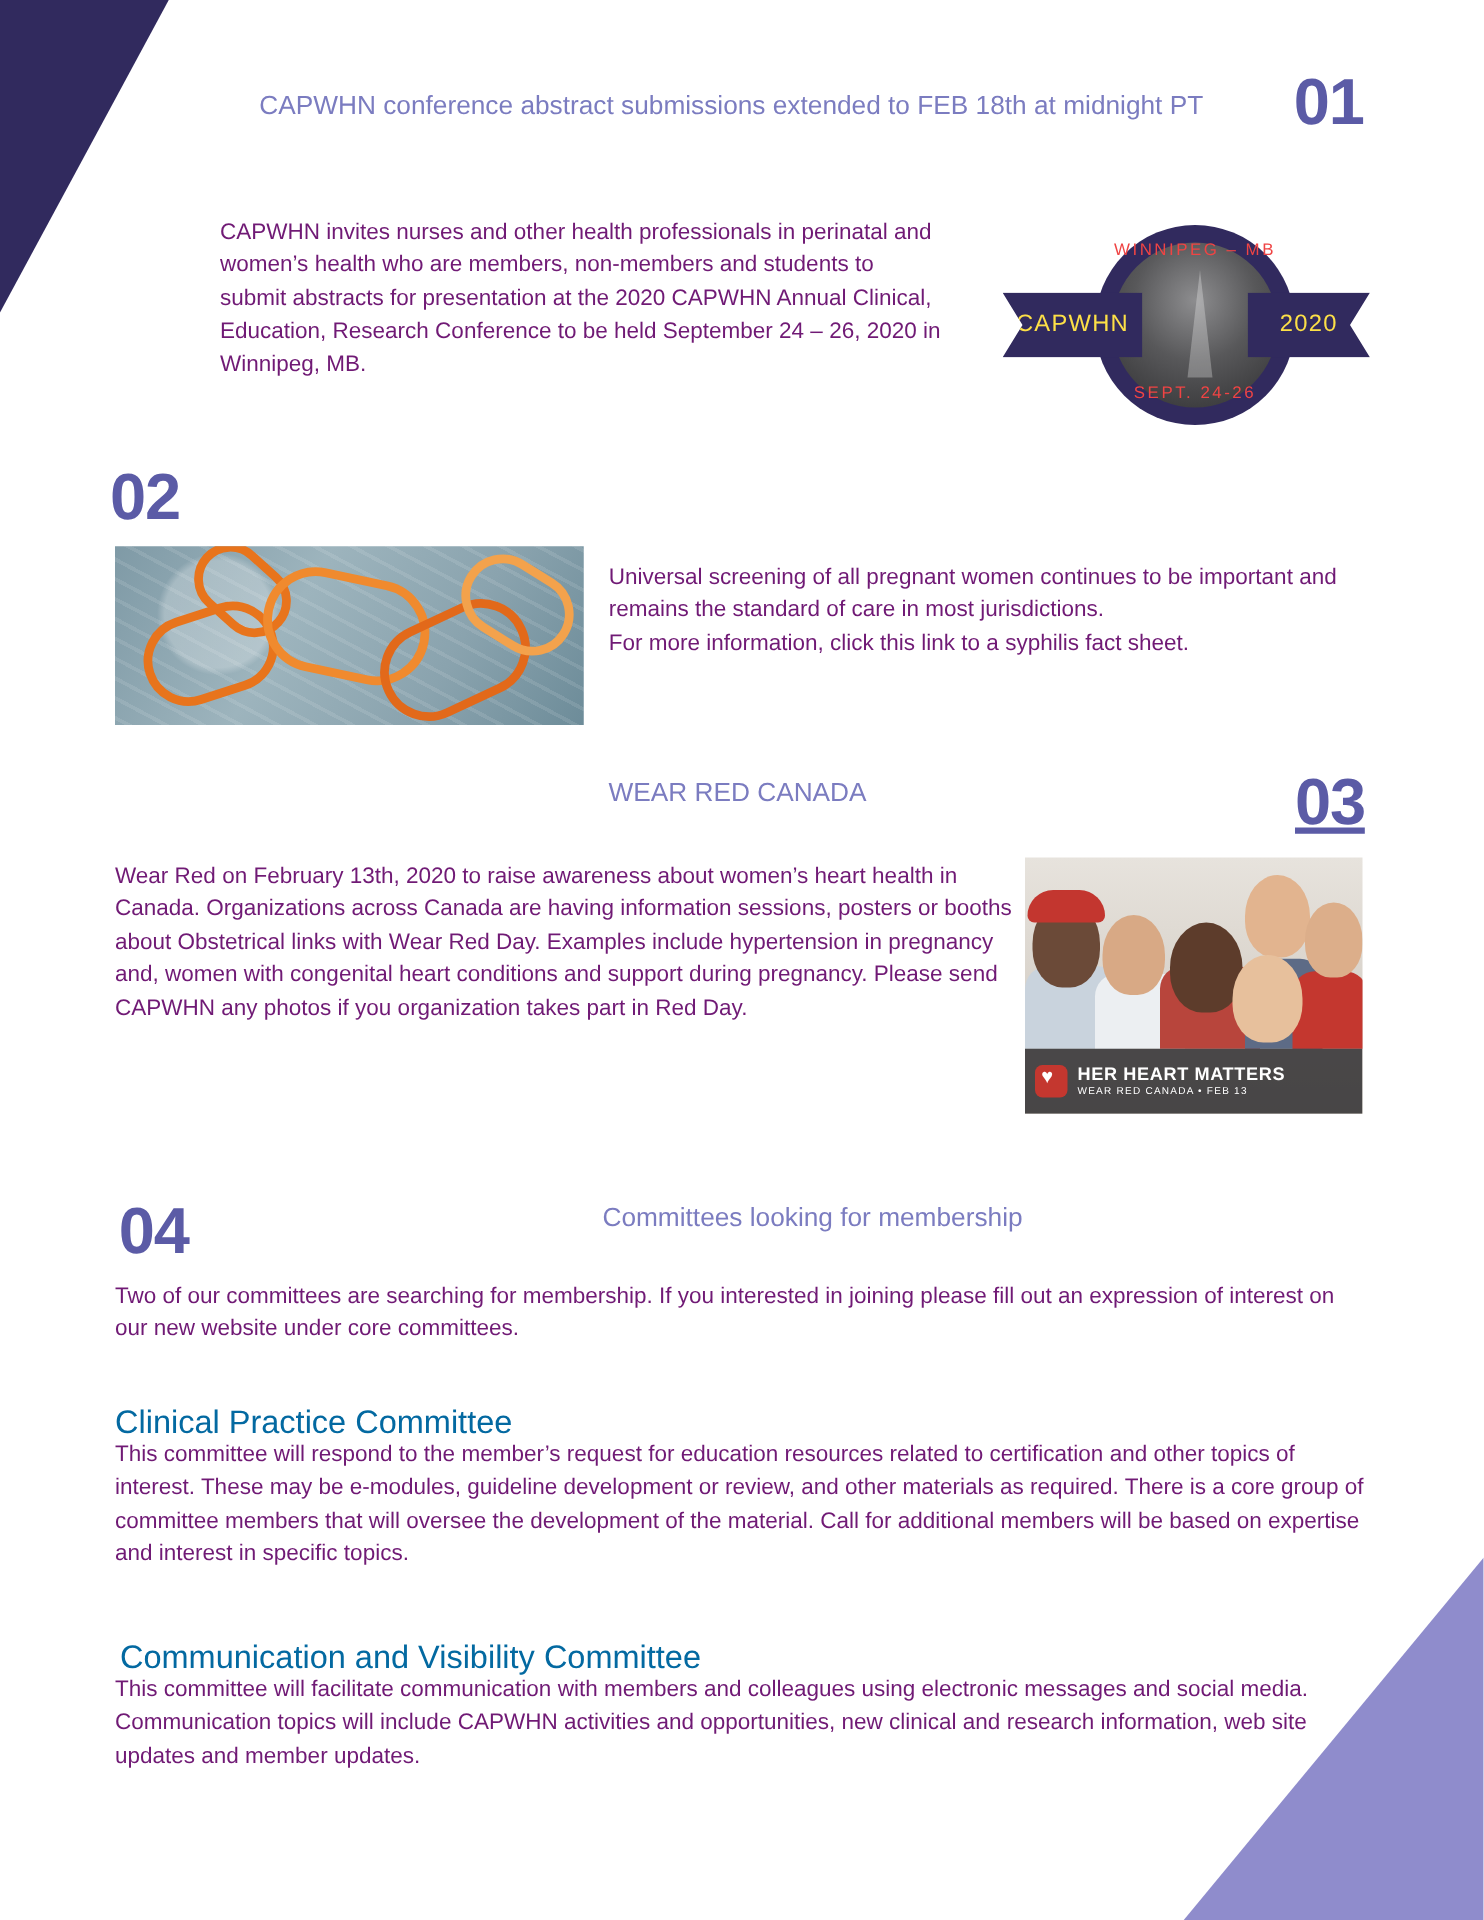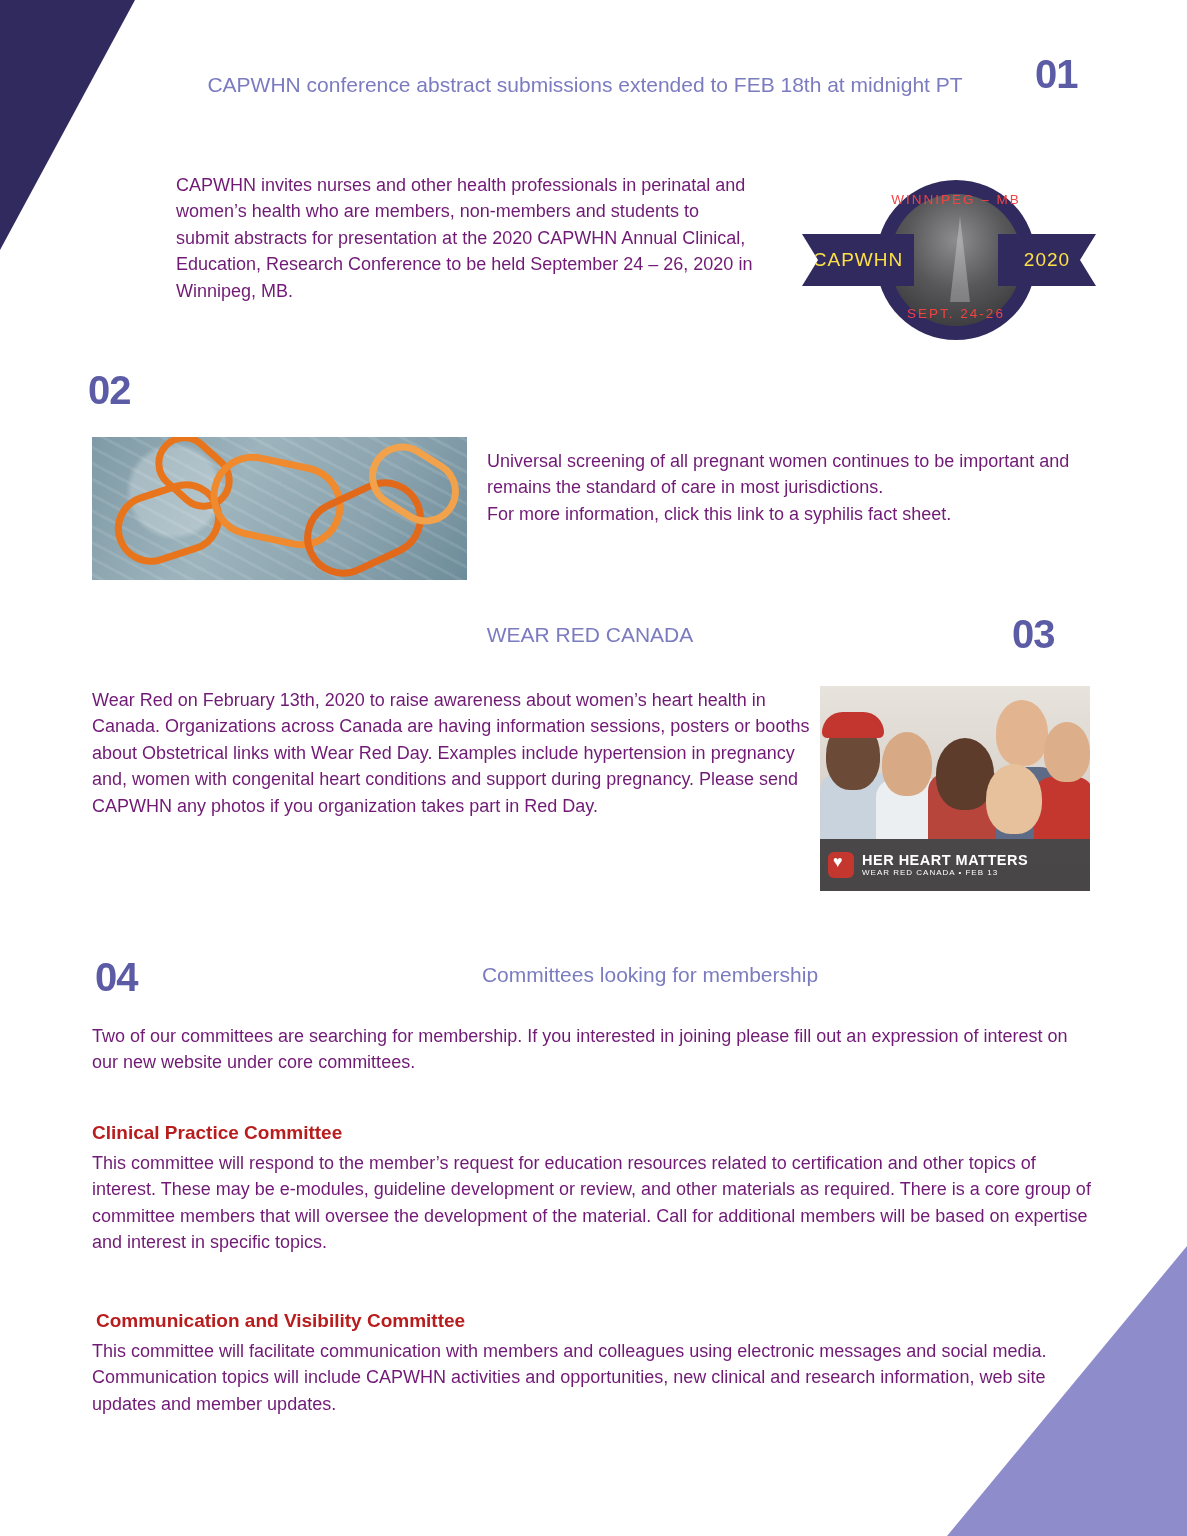--- a/index.html
+++ b/index.html
@@ -32,39 +32,39 @@
     bottom: 0; right: 0;
     width: 0; height: 0;
     border-bottom: 290px solid #8f8ccc;
     border-left: 240px solid transparent;
   }
 
   
   .num {
     font-family: "Liberation Sans", sans-serif;
     font-weight: bold;
-    font-size: 40px;
+    font-size: 52px;
     color: #5b5ba6;
     letter-spacing: -1px;
   }
   .headline {
     font-size: 21px;
     color: #7b7cc0;
     font-weight: normal;
     line-height: 1.22;
   }
   .body-text {
     font-size: 18px;
     line-height: 1.47;
     color: #701a75;
   }
   .bold-lead {
-    font-size: 19px;
-    font-weight: bold;
-    color: #b91c1c;
+    font-size: 26px;
+    font-weight: normal;
+    color: #0369a1;
   }
 
   
   .s1-num {
     position: absolute;
     top: 52px;
     left: 1035px;
   }
   .s1-title {
     position: absolute;
@@ -164,21 +164,21 @@
     border-radius: 60px;
   }
   .s2-img .sq.a { left: 22px; top: 50px; width: 95px; height: 58px; transform: rotate(-18deg); }
   .s2-img .sq.b { left: 118px; top: 22px; width: 120px; height: 70px; transform: rotate(12deg); border-color:#f08a2e; }
   .s2-img .sq.c { left: 210px; top: 52px; width: 110px; height: 64px; transform: rotate(-25deg); border-color:#e2691a; }
   .s2-img .sq.d { left: 275px; top: 14px; width: 80px; height: 52px; transform: rotate(32deg); border-color:#f3a24c; }
   .s2-img .sq.e { left: 60px; top: 6px; width: 70px; height: 44px; transform: rotate(42deg); border-color:#e8741c; }
   .s2-body { position: absolute; top: 448px; left: 487px; width: 625px; }
 
   
-  .s3-num { position: absolute; top: 612px; left: 1012px; }
+  .s3-num { position: absolute; top: 612px; left: 1036px; text-decoration: underline; }
   .s3-title { position: absolute; top: 622px; left: 180px; width: 820px; text-align: center; }
   .s3-body { position: absolute; top: 687px; left: 92px; width: 725px; }
   .s3-img {
     position: absolute;
     top: 686px; left: 820px;
     width: 270px; height: 205px;
     background: linear-gradient(180deg, #e7e3dd 0%, #d8d2ca 55%, #cfc8bf 100%);
     overflow: hidden;
     text-decoration: underline;
   }

